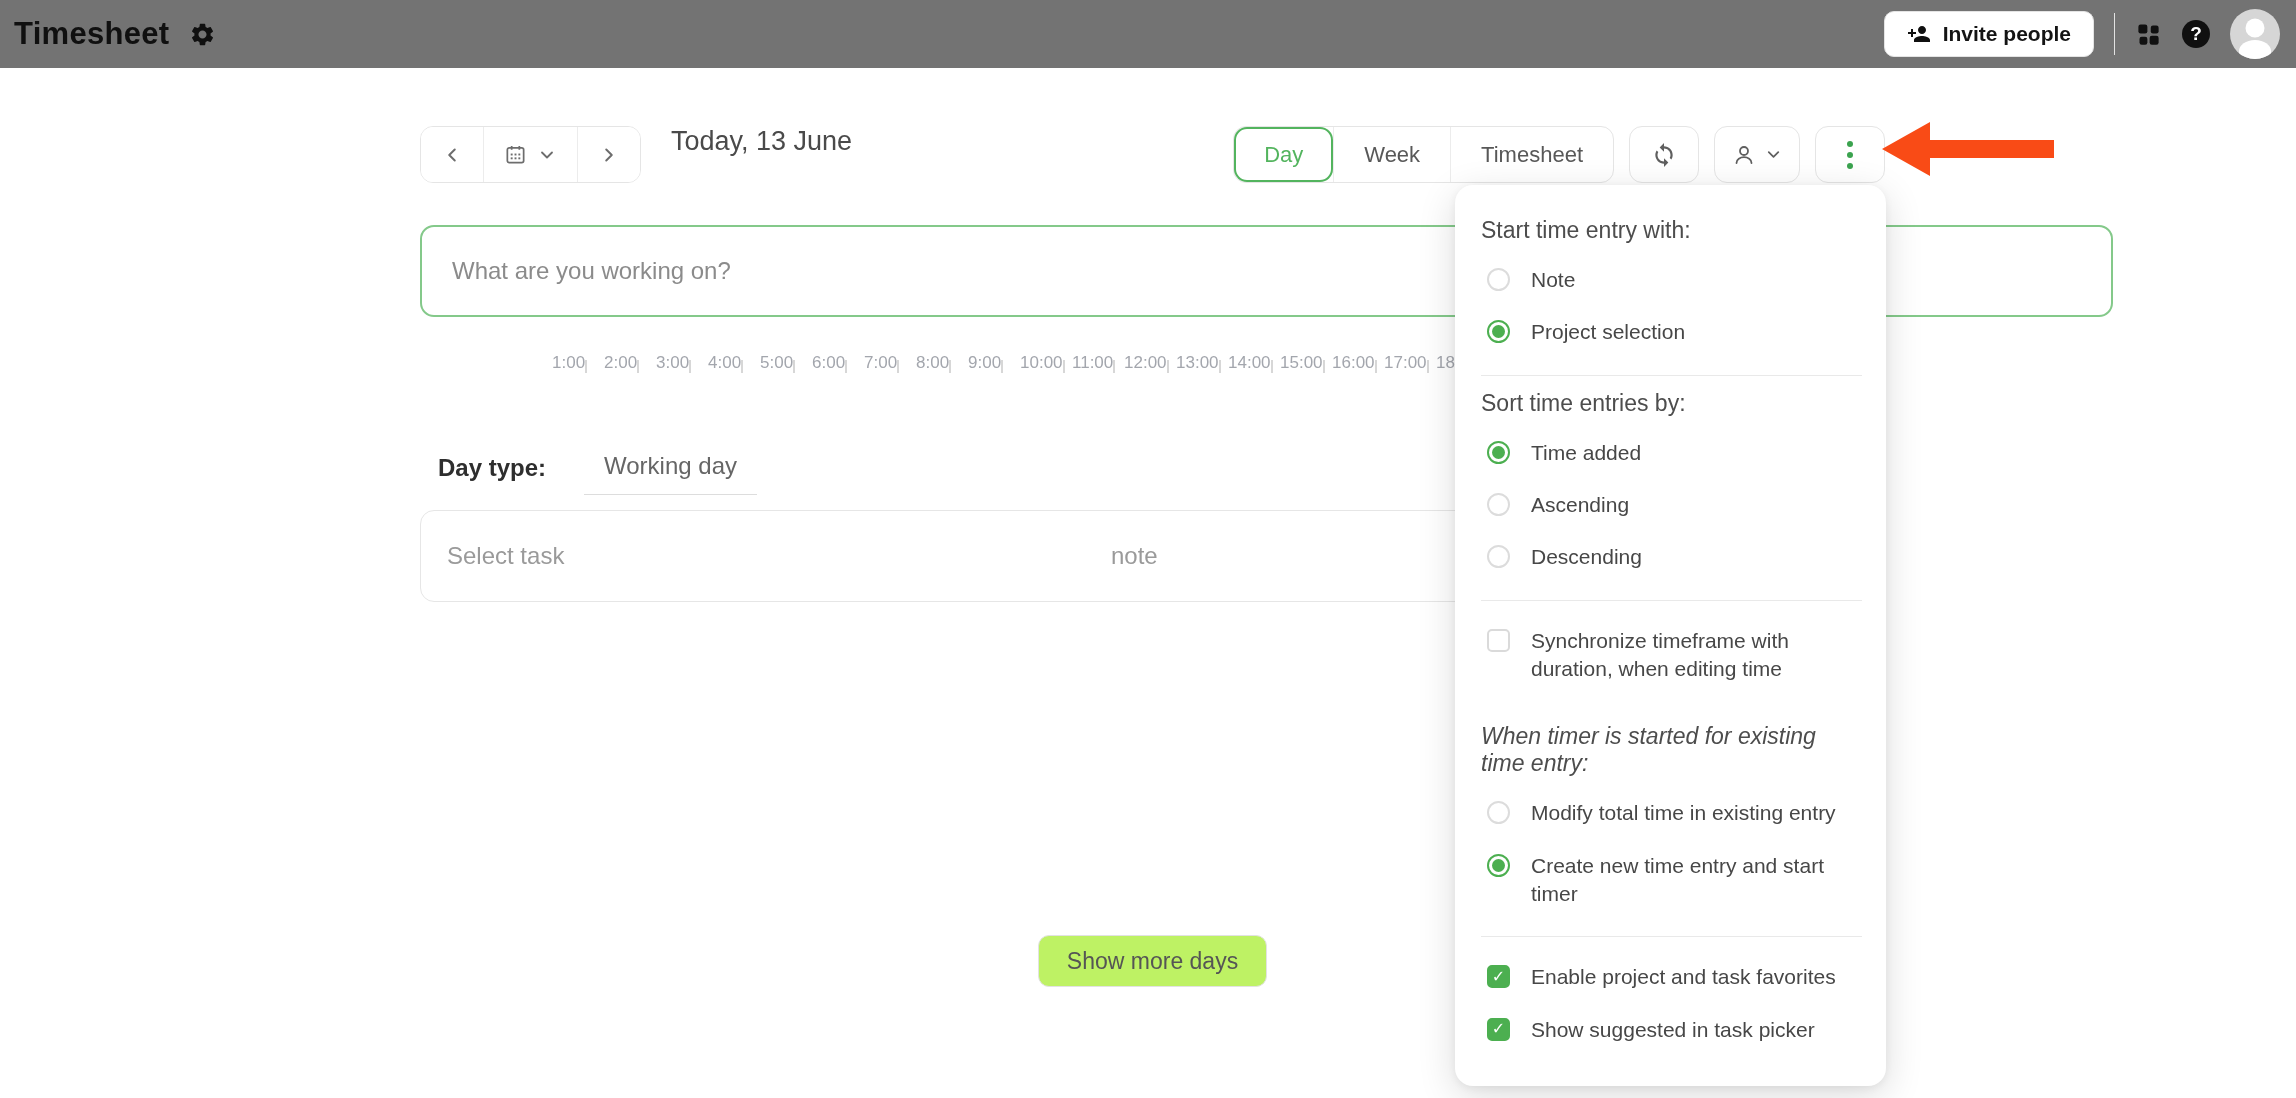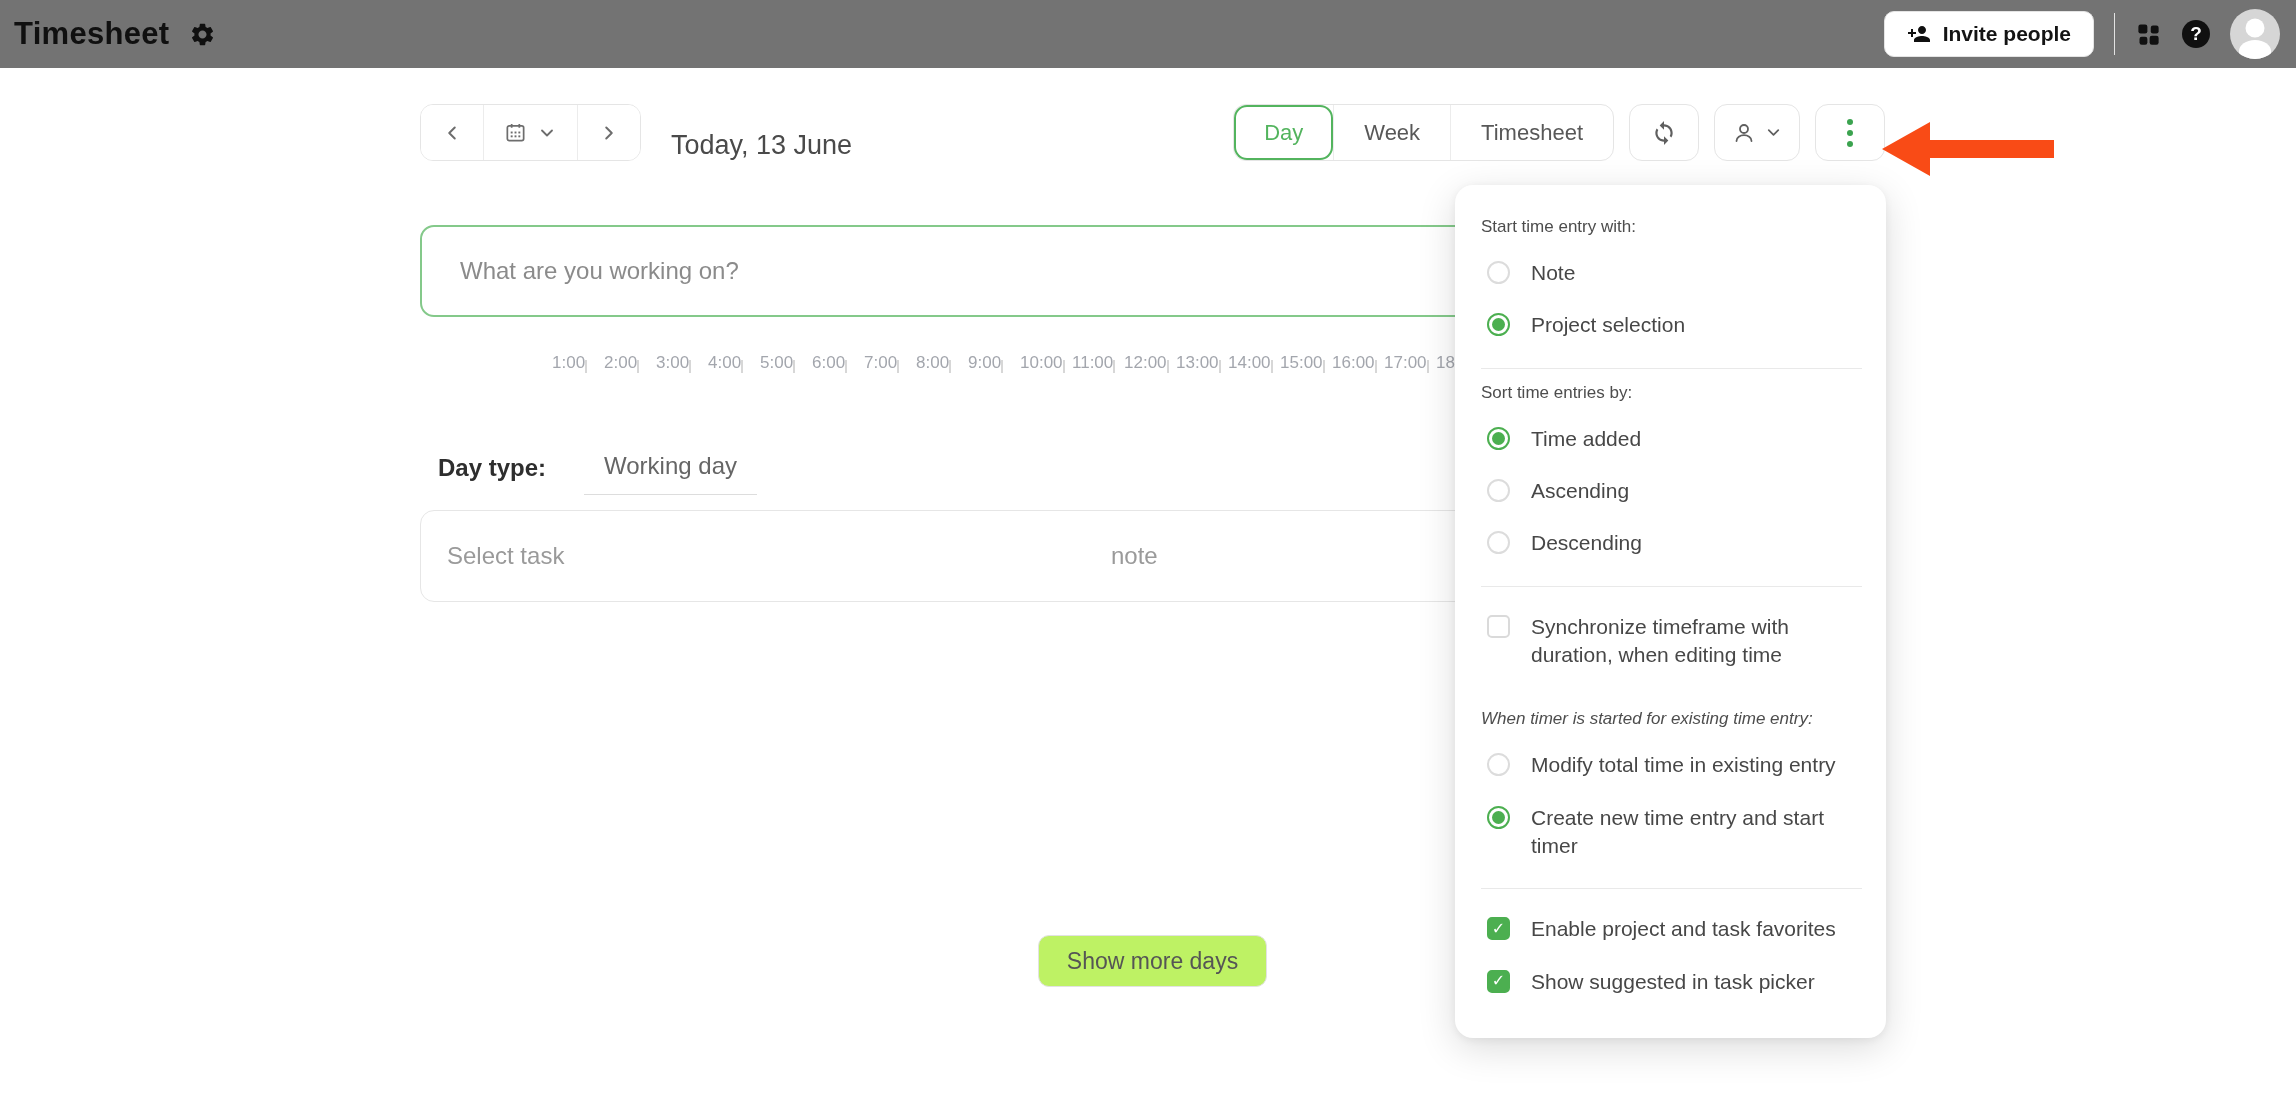--- a/index.html
+++ b/index.html
@@ -14,41 +14,41 @@
   .invite-btn { display:flex; align-items:center; gap:12px; height:46px; padding:0 22px; background:#fff;
                 border:1px solid #e4e4e4; border-radius:10px; font-size:21px; font-weight:600; color:#141414; cursor:pointer; }
   .v-div { width:1px; height:42px; background:#e2e2e2; }
   .help-icon { width:28px; height:28px; border-radius:50%; background:#101010; color:#fff; display:flex;
                align-items:center; justify-content:center; font-size:19px; font-weight:700; cursor:pointer; }
   .avatar { width:50px; height:50px; border-radius:50%; background:#d6d6d6; position:relative; overflow:hidden; cursor:pointer; }
 
   
   .content { position:absolute; left:420px; top:0; width:1465px; }
 
-  .nav-row { position:absolute; top:104px; left:0; width:100%; height:57px; display:flex; align-items:flex-end; }
+  .nav-row { position:absolute; top:126px; left:0; width:100%; height:57px; display:flex; align-items:flex-start; }
   .pager { display:flex; height:57px; border:1px solid #e5e5e5; border-radius:13px; background:#fff; overflow:hidden; }
   .pager-btn { display:flex; align-items:center; justify-content:center; padding:0 20px; cursor:pointer; background:#fff; border:none; }
   .pager-btn + .pager-btn { border-left:1px solid #ececec; }
   .date-title { margin-left:30px; font-size:27px; color:#4a4a4a; }
 
   .view-controls { margin-left:auto; display:flex; align-items:center; gap:15px; }
   .tab-group { display:flex; height:57px; border:1px solid #e5e5e5; border-radius:13px; background:#fff; }
   .tab { display:flex; align-items:center; padding:0 30px; font-size:22px; color:#585858; cursor:pointer; }
   .tab + .tab { border-left:1px solid #ececec; }
   .tab.on { color:#53b45e; box-shadow: inset 0 0 0 2px #53b45e; border-radius:13px; }
   .icon-btn { width:70px; height:57px; border:1px solid #e5e5e5; border-radius:13px; background:#fff;
               display:flex; align-items:center; justify-content:center; gap:8px; cursor:pointer; }
   .kebab { display:flex; flex-direction:column; gap:5px; }
   .kebab i { width:6px; height:6px; border-radius:50%; background:#3ba34f; }
 
   .annot-arrow { position:absolute; left:1878px; top:116px; z-index:9; pointer-events:none; }
 
   
-  .entry-box { position:absolute; top:225px; left:0; width:1465px; height:92px; border:2px solid #84c98a;
-               border-radius:14px; background:#fff; font-size:24px; color:#333; padding:0 38px; outline:none; }
+  .entry-box { position:absolute; top:225px; left:0; width:1693px; height:92px; border:2px solid #84c98a;
+               border-radius:14px; background:#fff; font-size:24px; color:#333; padding:0 30px; outline:none; }
   .entry-box::placeholder { color:#8b8b8b; }
 
   
   .timeline { position:absolute; top:352px; left:132px; display:flex; }
   .tl-cell { width:52px; display:flex; flex-direction:row; align-items:center; }
   .tl-text { font-size:17px; color:#a3a6ad; white-space:nowrap; }
   .tl-tick { width:2px; height:13px; background:#d7d7d7; margin-top:8px; }
 
   
   .day-type { position:absolute; top:452px; left:18px; display:flex; align-items:flex-start; }
@@ -63,21 +63,21 @@
   .note-input::placeholder { color:#9a9a9a; }
 
   
   .show-more-wrap { position:absolute; top:935px; left:0; width:100%; display:flex; justify-content:center; }
   .show-more-btn { height:52px; padding:0 28px; background:#bef264; border:1px solid #e2e2e2; border-radius:11px;
                    font-size:23px; color:#555; cursor:pointer; font-family:inherit; }
 
   
   .menu-panel { position:absolute; left:1455px; top:185px; width:431px; background:#fff; border-radius:18px;
                 box-shadow:0 10px 38px rgba(0,0,0,.14), 0 2px 8px rgba(0,0,0,.06); z-index:8; padding:24px 24px 30px 26px; }
-  .menu-label { font-size:17px; color:#4d4d4d; margin:8px 0 10px; }
+  .menu-label { font-size:23px; color:#4d4d4d; margin:8px 0 10px; }
   .menu-item { display:flex; align-items:flex-start; gap:21px; padding:12px 0 12px 6px; cursor:pointer; }
   .menu-item span.lbl { font-size:21px; color:#474747; line-height:1.35; max-width:340px; }
   .menu-div { height:1px; background:#e9e9e9; margin:16px 0 14px; }
 
   .radio { flex:0 0 auto; width:23px; height:23px; border-radius:50%; border:2px solid #dcdcdc; background:#fff; position:relative; margin-top:2px; }
   .radio.on { border-color:#4caf50; }
   .radio.on::after { content:""; position:absolute; left:3px; top:3px; width:13px; height:13px; border-radius:50%; background:#4caf50; }
 
   .checkbox { flex:0 0 auto; width:23px; height:23px; border-radius:5px; border:2px solid #dadada; background:#fff; margin-top:2px;
               display:flex; align-items:center; justify-content:center; }

